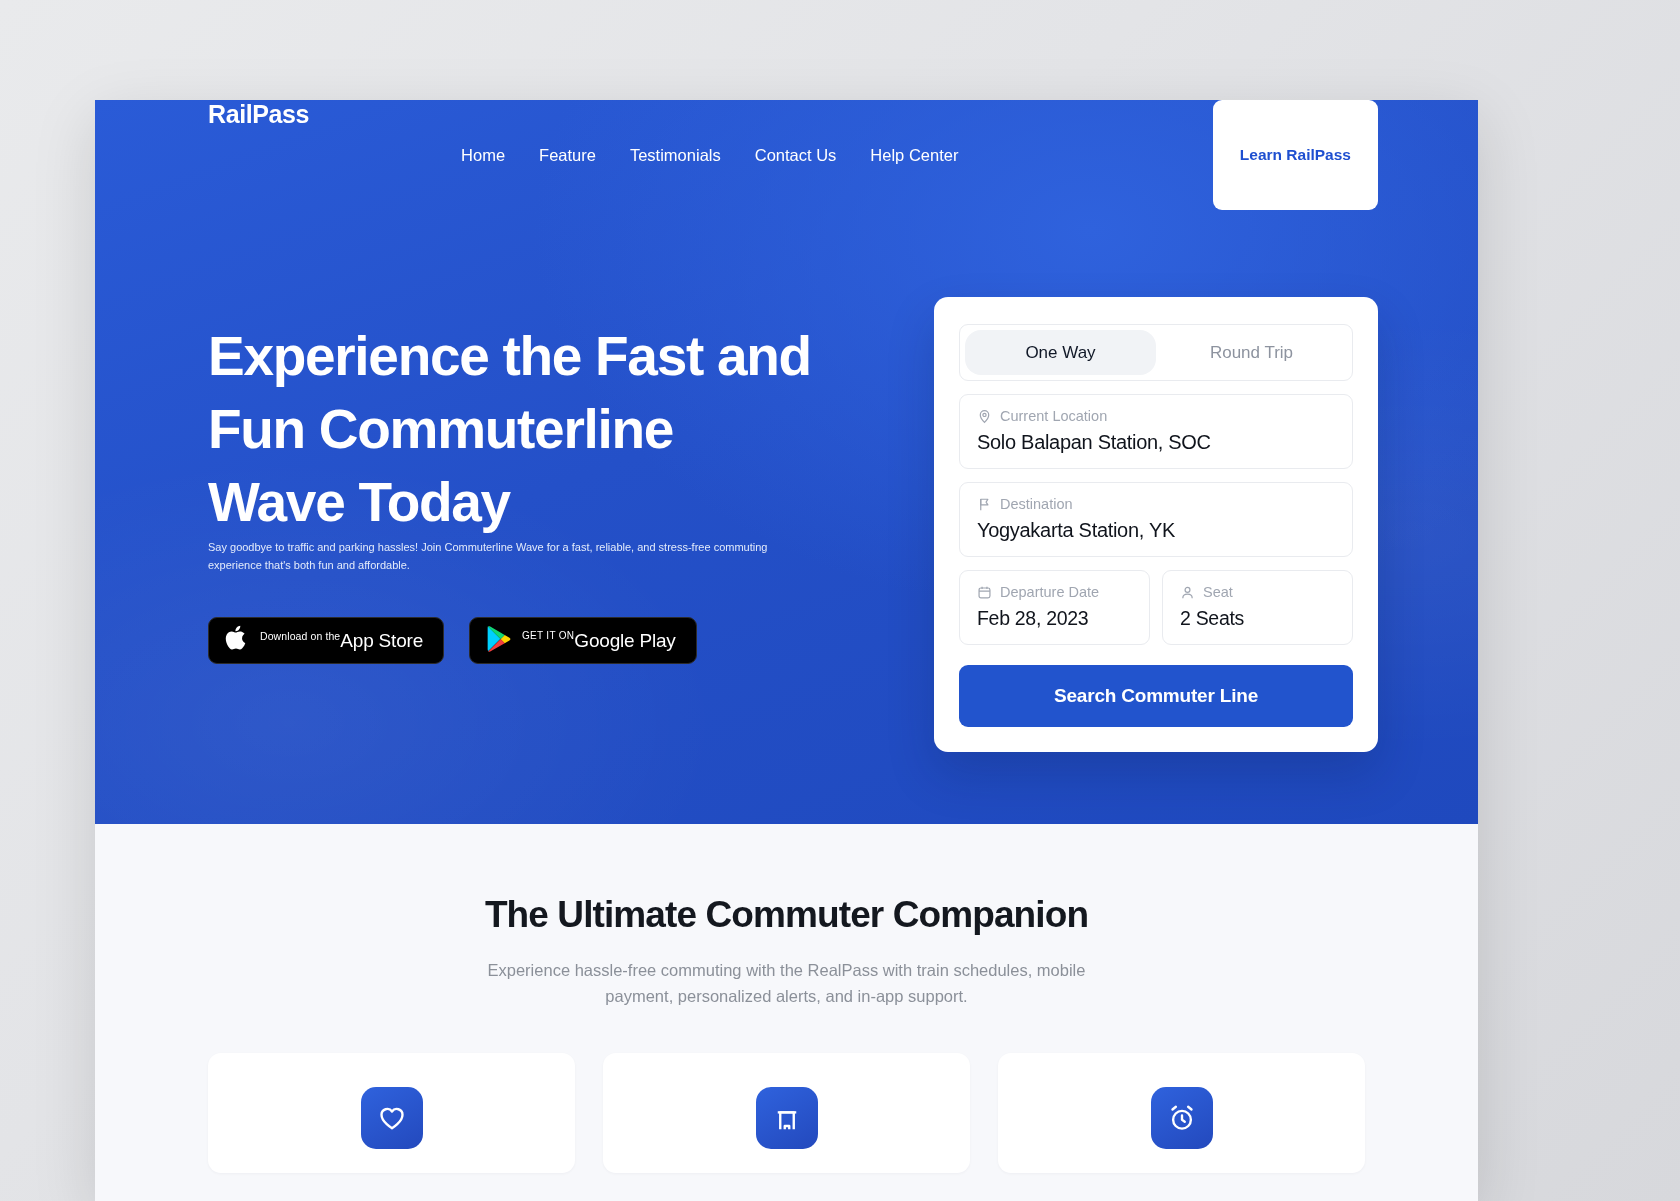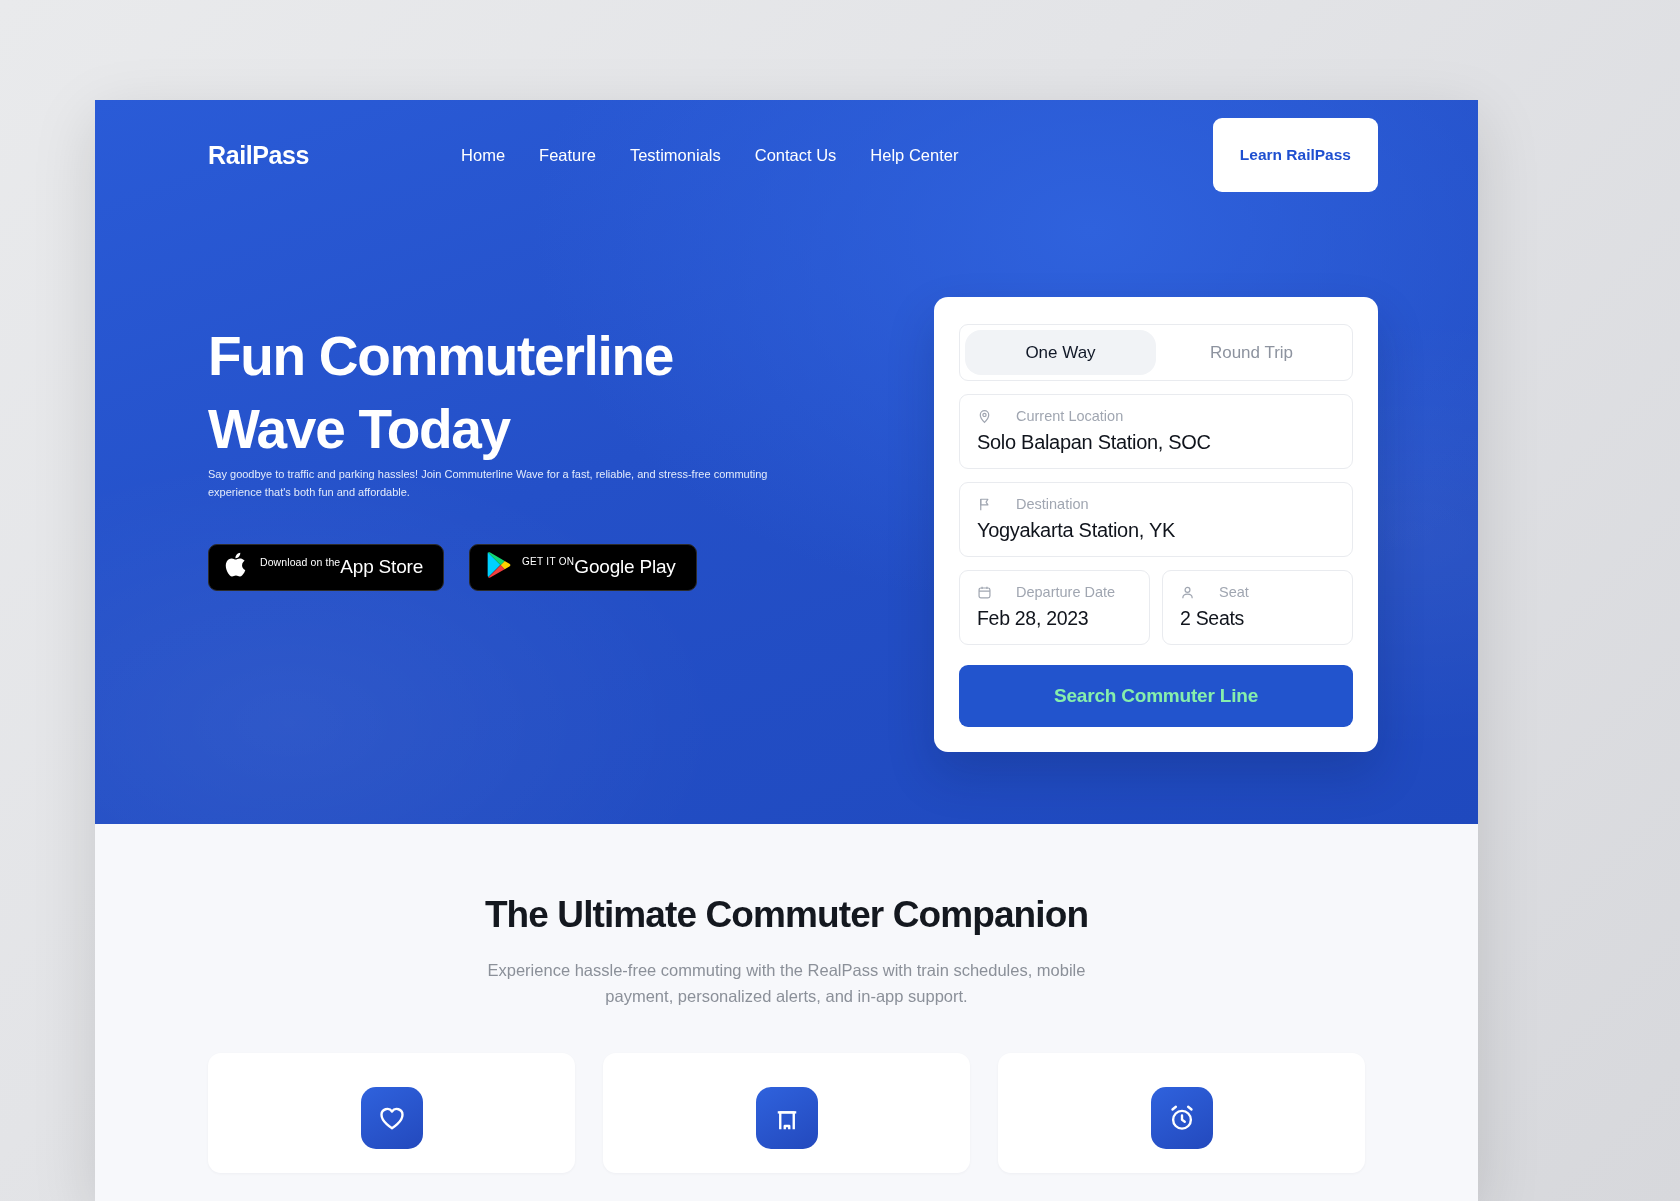--- a/index.html
+++ b/index.html
@@ -47,21 +47,20 @@
       radial-gradient(520px 300px at 95% 60%, rgba(255,255,255,0.05) 0%, rgba(255,255,255,0) 72%);
     pointer-events: none;
   }
 
   
   #navbar {
     position: relative;
     z-index: 3;
     height: 110px;
     display: flex;
-    align-items: center;
     padding: 0 100px 0 113px;
   }
   #brand {
     color: #ffffff;
     font-size: 25px;
     font-weight: bold;
     letter-spacing: -0.4px;
     white-space: nowrap;
   }
   #nav-links {
@@ -179,21 +178,21 @@
   .field {
     margin-top: 13px;
     border: 1px solid #e9ebef;
     border-radius: 9px;
     padding: 13px 17px 14px 17px;
     cursor: pointer;
   }
   .field-label {
     display: flex;
     align-items: center;
-    gap: 24px;
+    gap: 8px;
     color: #a0a6b1;
     font-size: 14.5px;
   }
   .field-label svg { display: block; flex: none; }
   .field-value {
     margin-top: 7px;
     color: #10141c;
     font-size: 20px;
     font-weight: 500;
     letter-spacing: -0.3px;
@@ -202,21 +201,21 @@
 
   #field-row { display: flex; gap: 12px; }
   #field-row .field { flex: 1; margin-top: 13px; min-width: 0; }
   #field-row .field-value { font-size: 19.5px; }
 
   #search-btn {
     margin-top: 20px;
     width: 100%;
     height: 62px;
     background: #2254cd;
-    color: #86efac;
+    color: #ffffff;
     font-size: 19px;
     font-weight: bold;
     letter-spacing: -0.2px;
     border: none;
     border-radius: 9px;
     cursor: pointer;
     font-family: inherit;
   }
 
   
@@ -287,20 +286,21 @@
         <a class="nav-link">Help Center</a>
       </div>
 
       <button id="learn-btn">Learn RailPass</button>
     </nav>
 
     <div id="hero-body">
 
       <div id="hero-left">
         <h1 id="hero-title">
+          <span class="line">Experience the Fast and</span>
           <span class="line">Fun Commuterline</span>
           <span class="line">Wave Today</span>
         </h1>
 
         <p id="hero-sub">Say goodbye to traffic and parking hassles! Join Commuterline Wave for a fast, reliable, and stress-free commuting experience that's both fun and affordable.</p>
 
         <div id="store-badges">
 
           <div class="store-badge">
             <span>

